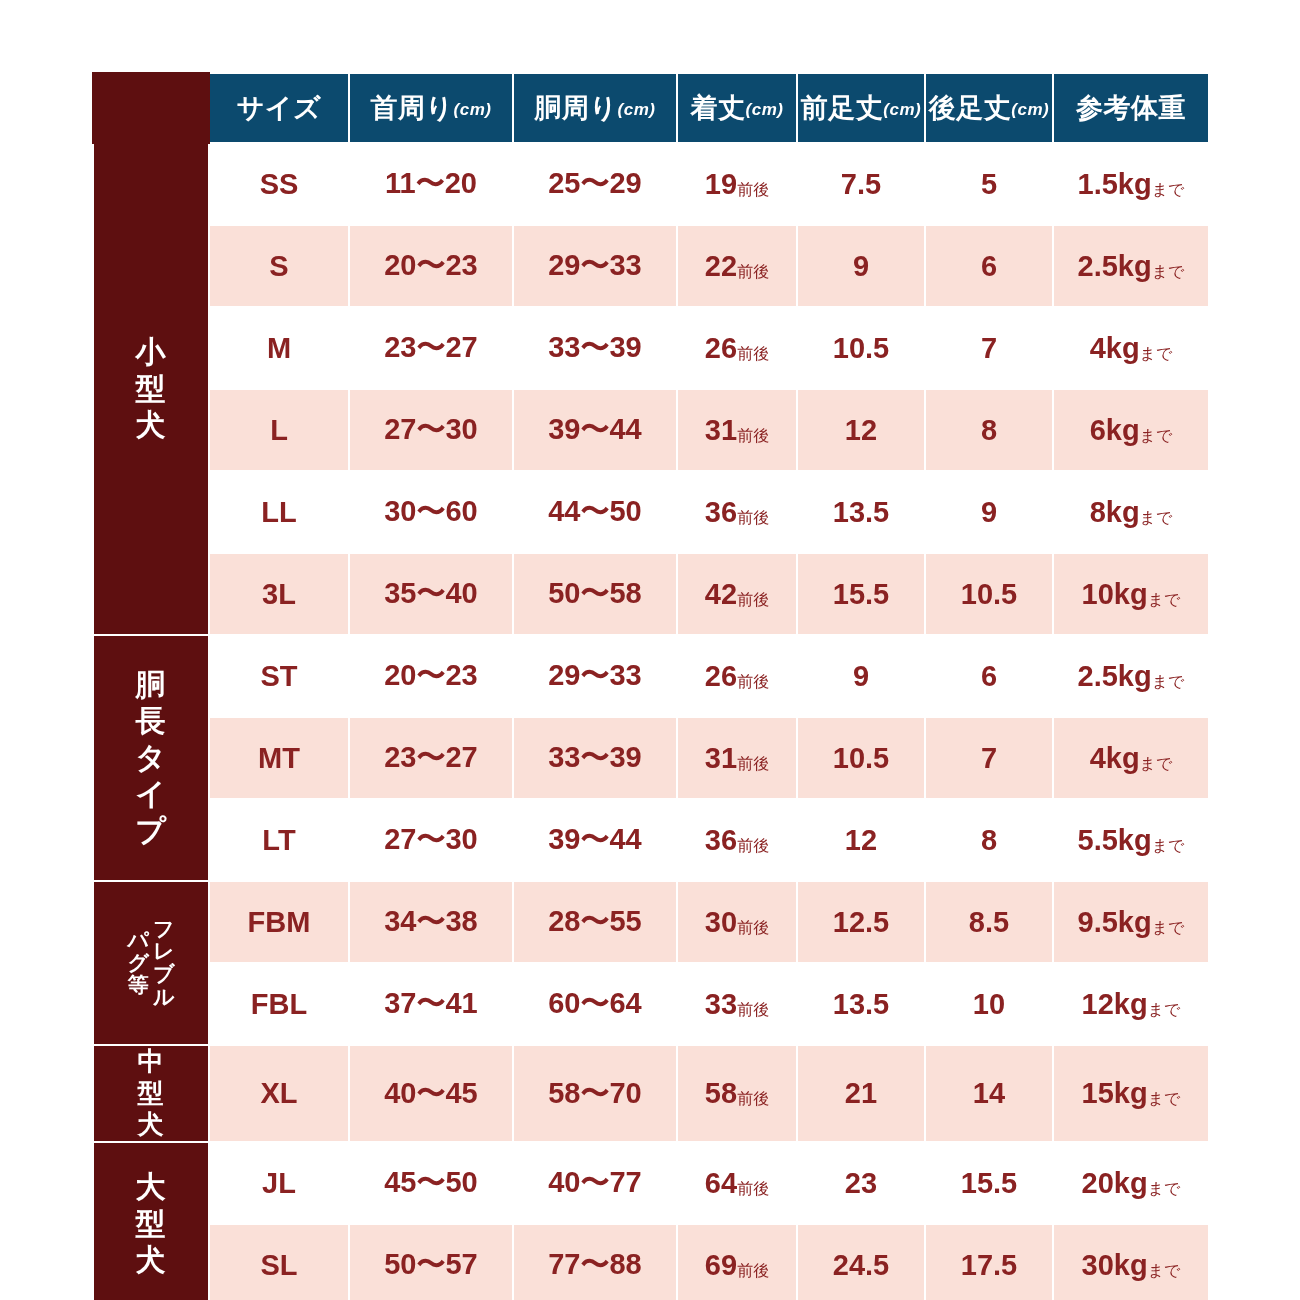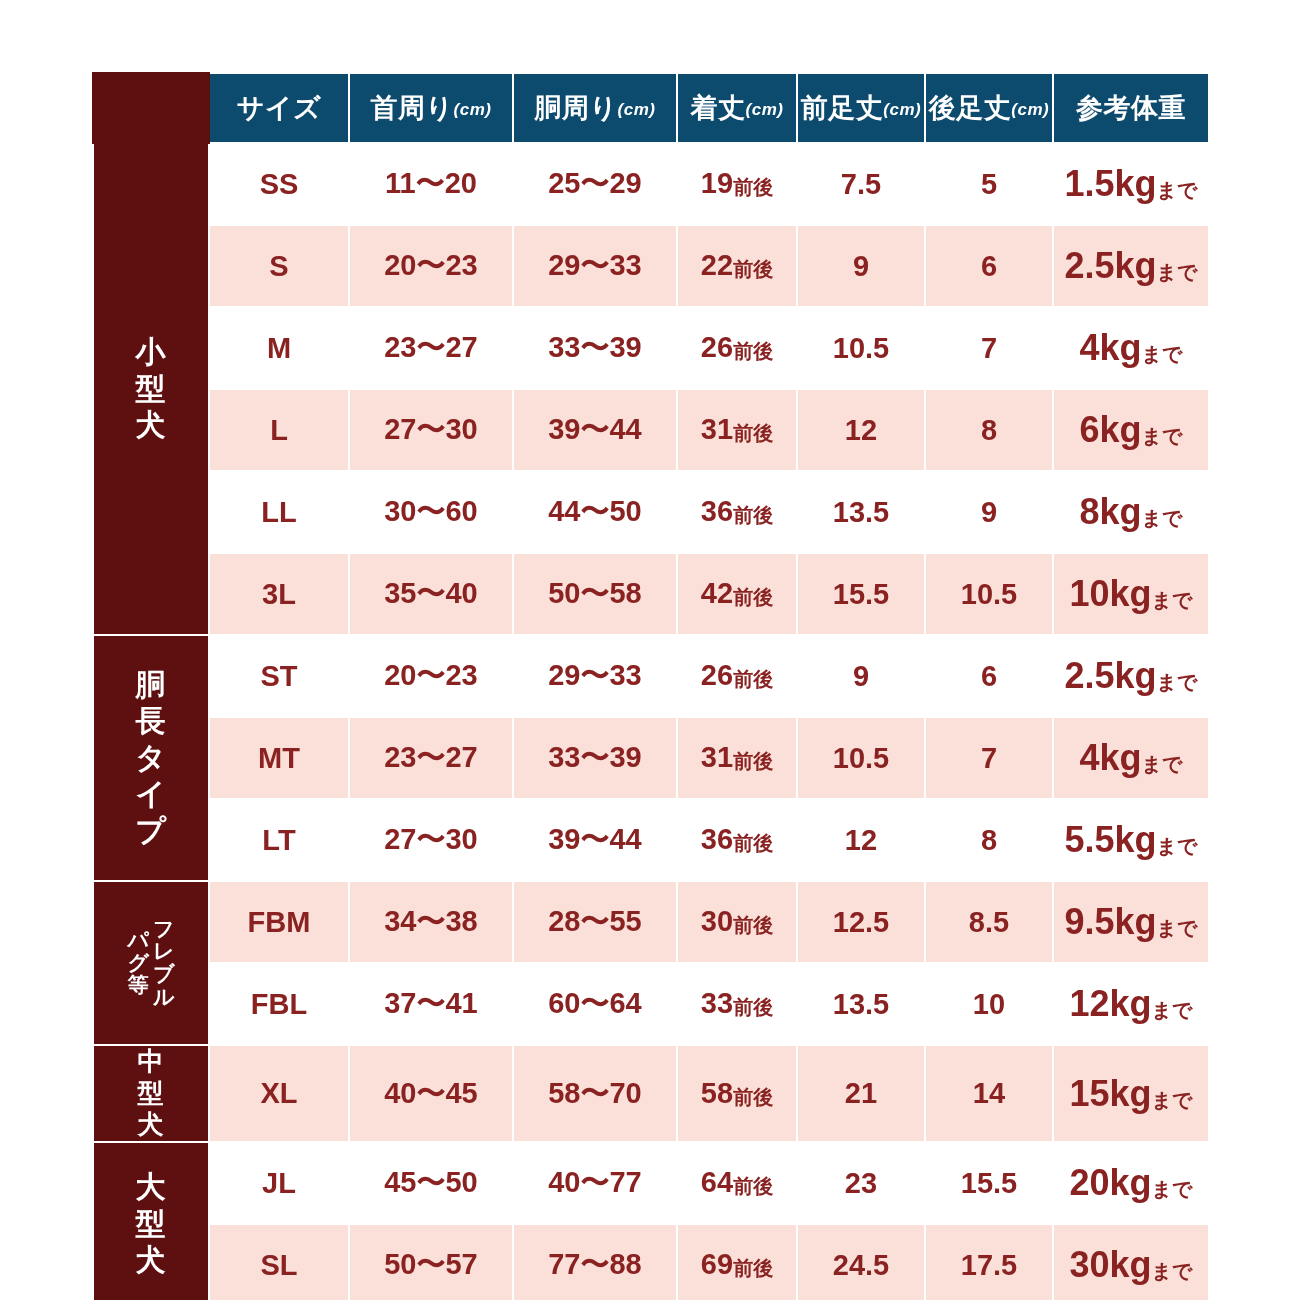--- a/index.html
+++ b/index.html
@@ -86,27 +86,27 @@
     font-size: 29px;
     font-weight: bold;
     color: #8a2222;
     height: 80px;
     background: #ffffff;
   }
   tr.alt td.data {
     background: #fae0d8;
   }
   td.data .suffix {
-    font-size: 20px;
-    font-weight: bold;
+    font-size: 16px;
+    font-weight: normal;
     vertical-align: -1px;
     letter-spacing: 0;
   }
   td.data .kg {
-    font-size: 36px;
+    font-size: 29px;
     margin-top: 36px;
   }
   
   .stack2 {
     display: flex;
     align-items: center;
     justify-content: center;
     gap: 4px;
     font-size: 21px;
     line-height: 1.08;

